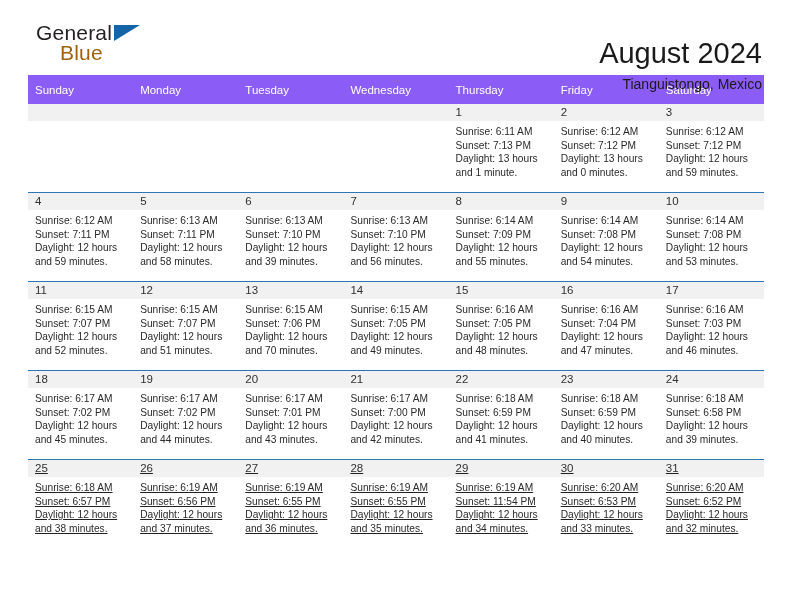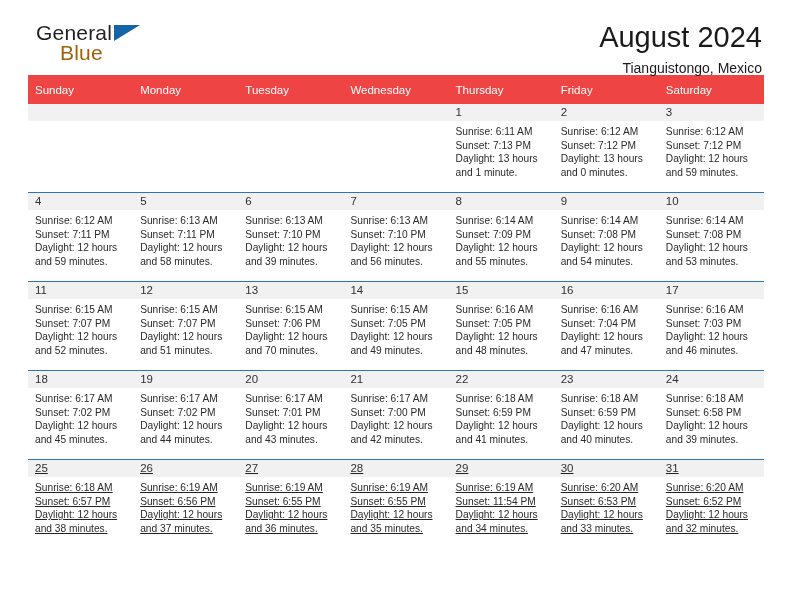--- a/index.html
+++ b/index.html
@@ -59,21 +59,21 @@
     left: 78px;
     top: 3px;
     width: 0;
     height: 0;
     border-left: 26px solid #1564a8;
     border-bottom: 16px solid transparent;
   }
 
   .title-block {
     text-align: right;
-    margin-top: 20px;
+    margin-top: 36px;
     margin-right: 2px;
   }
   .cal-title {
     font-size: 29px;
     font-weight: normal;
     color: #1a1a1a;
     line-height: 34px;
     white-space: nowrap;
   }
   .cal-subtitle {
@@ -84,21 +84,21 @@
     white-space: nowrap;
   }
 
   
   .calendar {
     width: 736px;
     border-collapse: collapse;
     table-layout: fixed;
   }
   .calendar th {
-    background: #ef4444;
+    background: #8b5cf6;
     color: #ffffff;
     font-size: 11.5px;
     font-weight: normal;
     text-align: left;
     padding: 5px 0 5px 7px;
     height: 19px;
     vertical-align: middle;
   }
   .calendar td {
     vertical-align: top;

